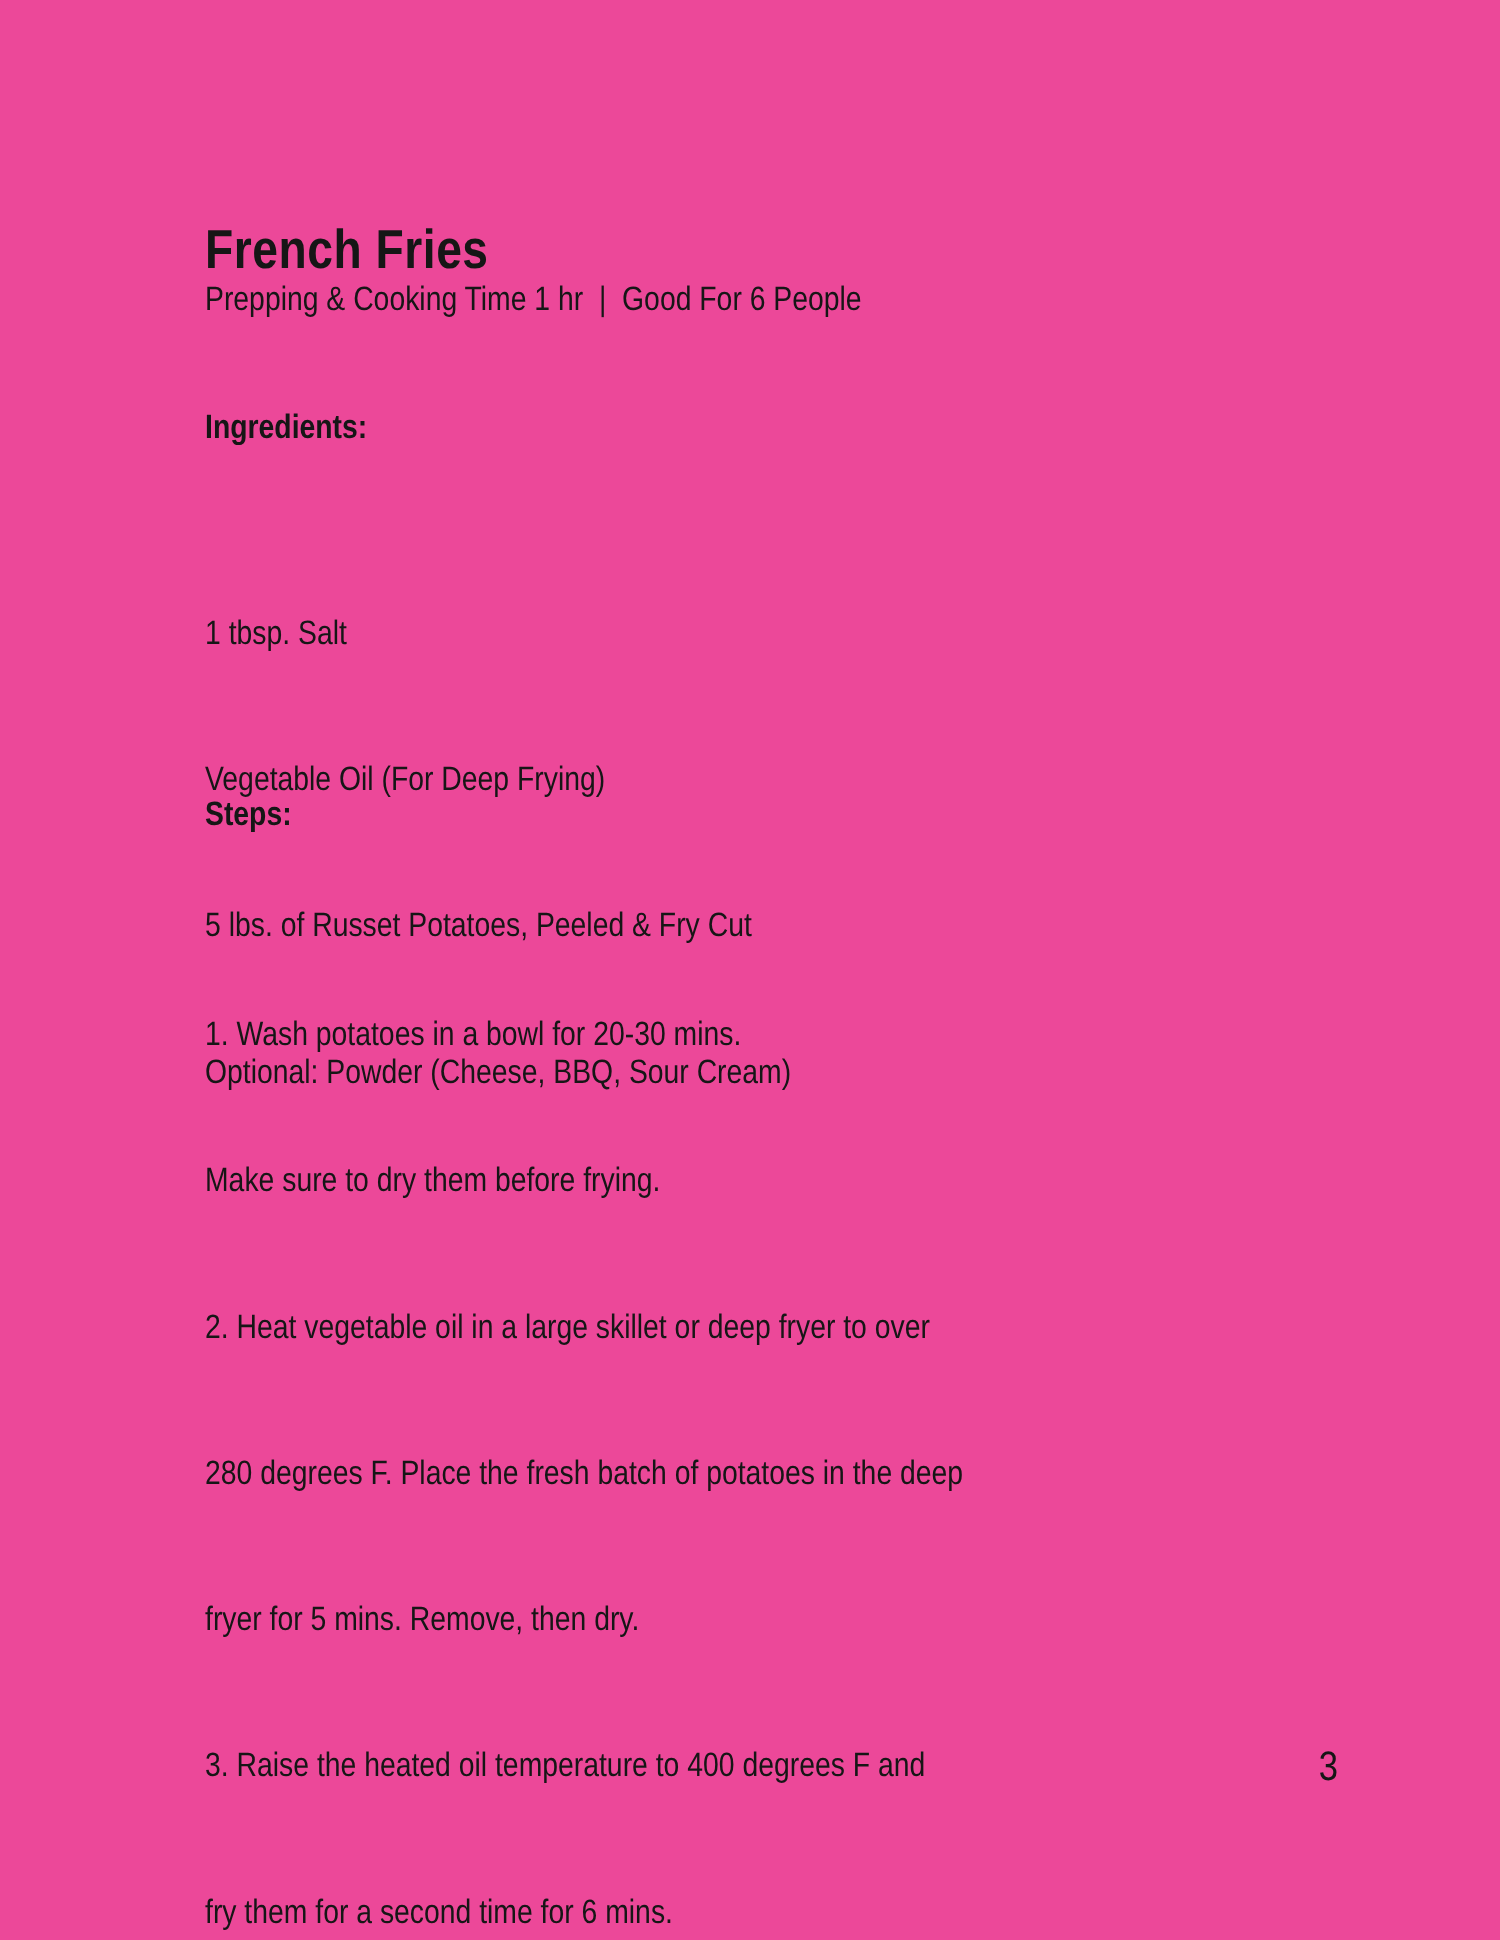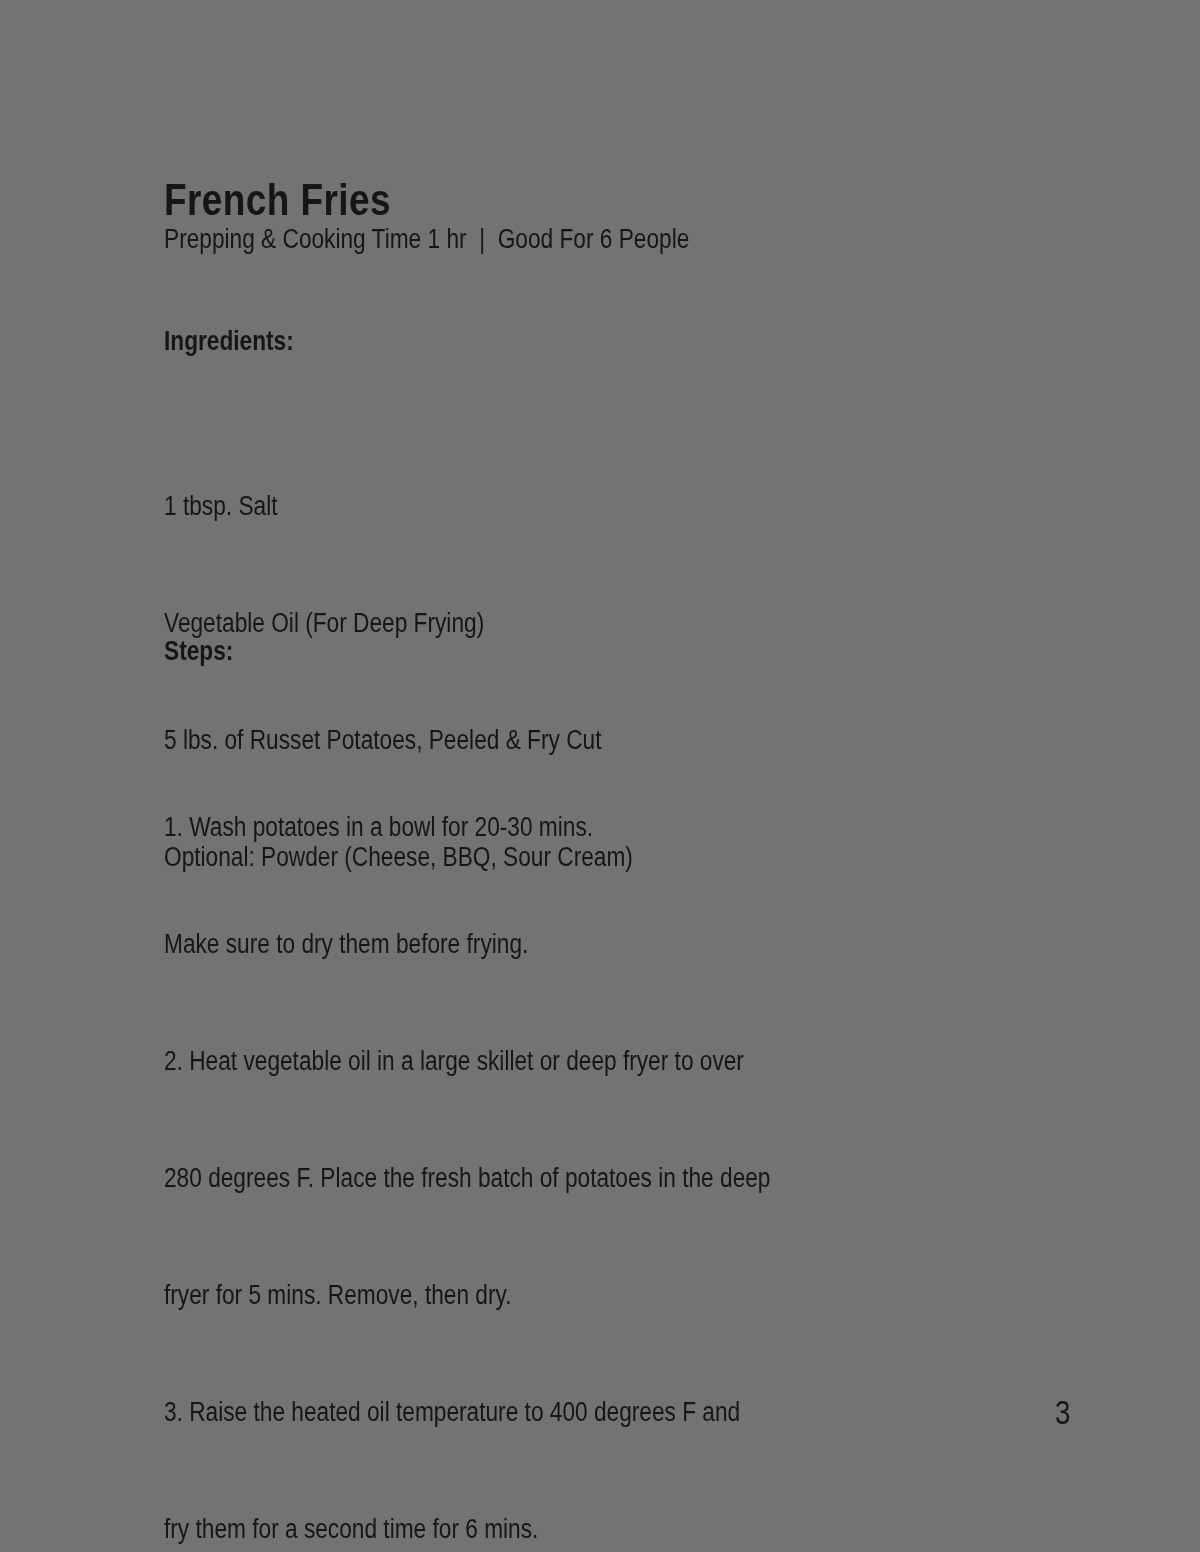--- a/index.html
+++ b/index.html
@@ -4,21 +4,21 @@
 <style>
   html, body {
     margin: 0;
     padding: 0;
     background: #ffffff;
   }
   .page {
     position: relative;
     width: 1200px;
     height: 1552px;
-    background: #737373;
+    background: #ec4899;
     overflow: hidden;
     font-family: "Liberation Sans", sans-serif;
     color: #161616;
   }
   .txt {
     position: absolute;
     white-space: pre;
     transform-origin: 0 0;
   }
   

